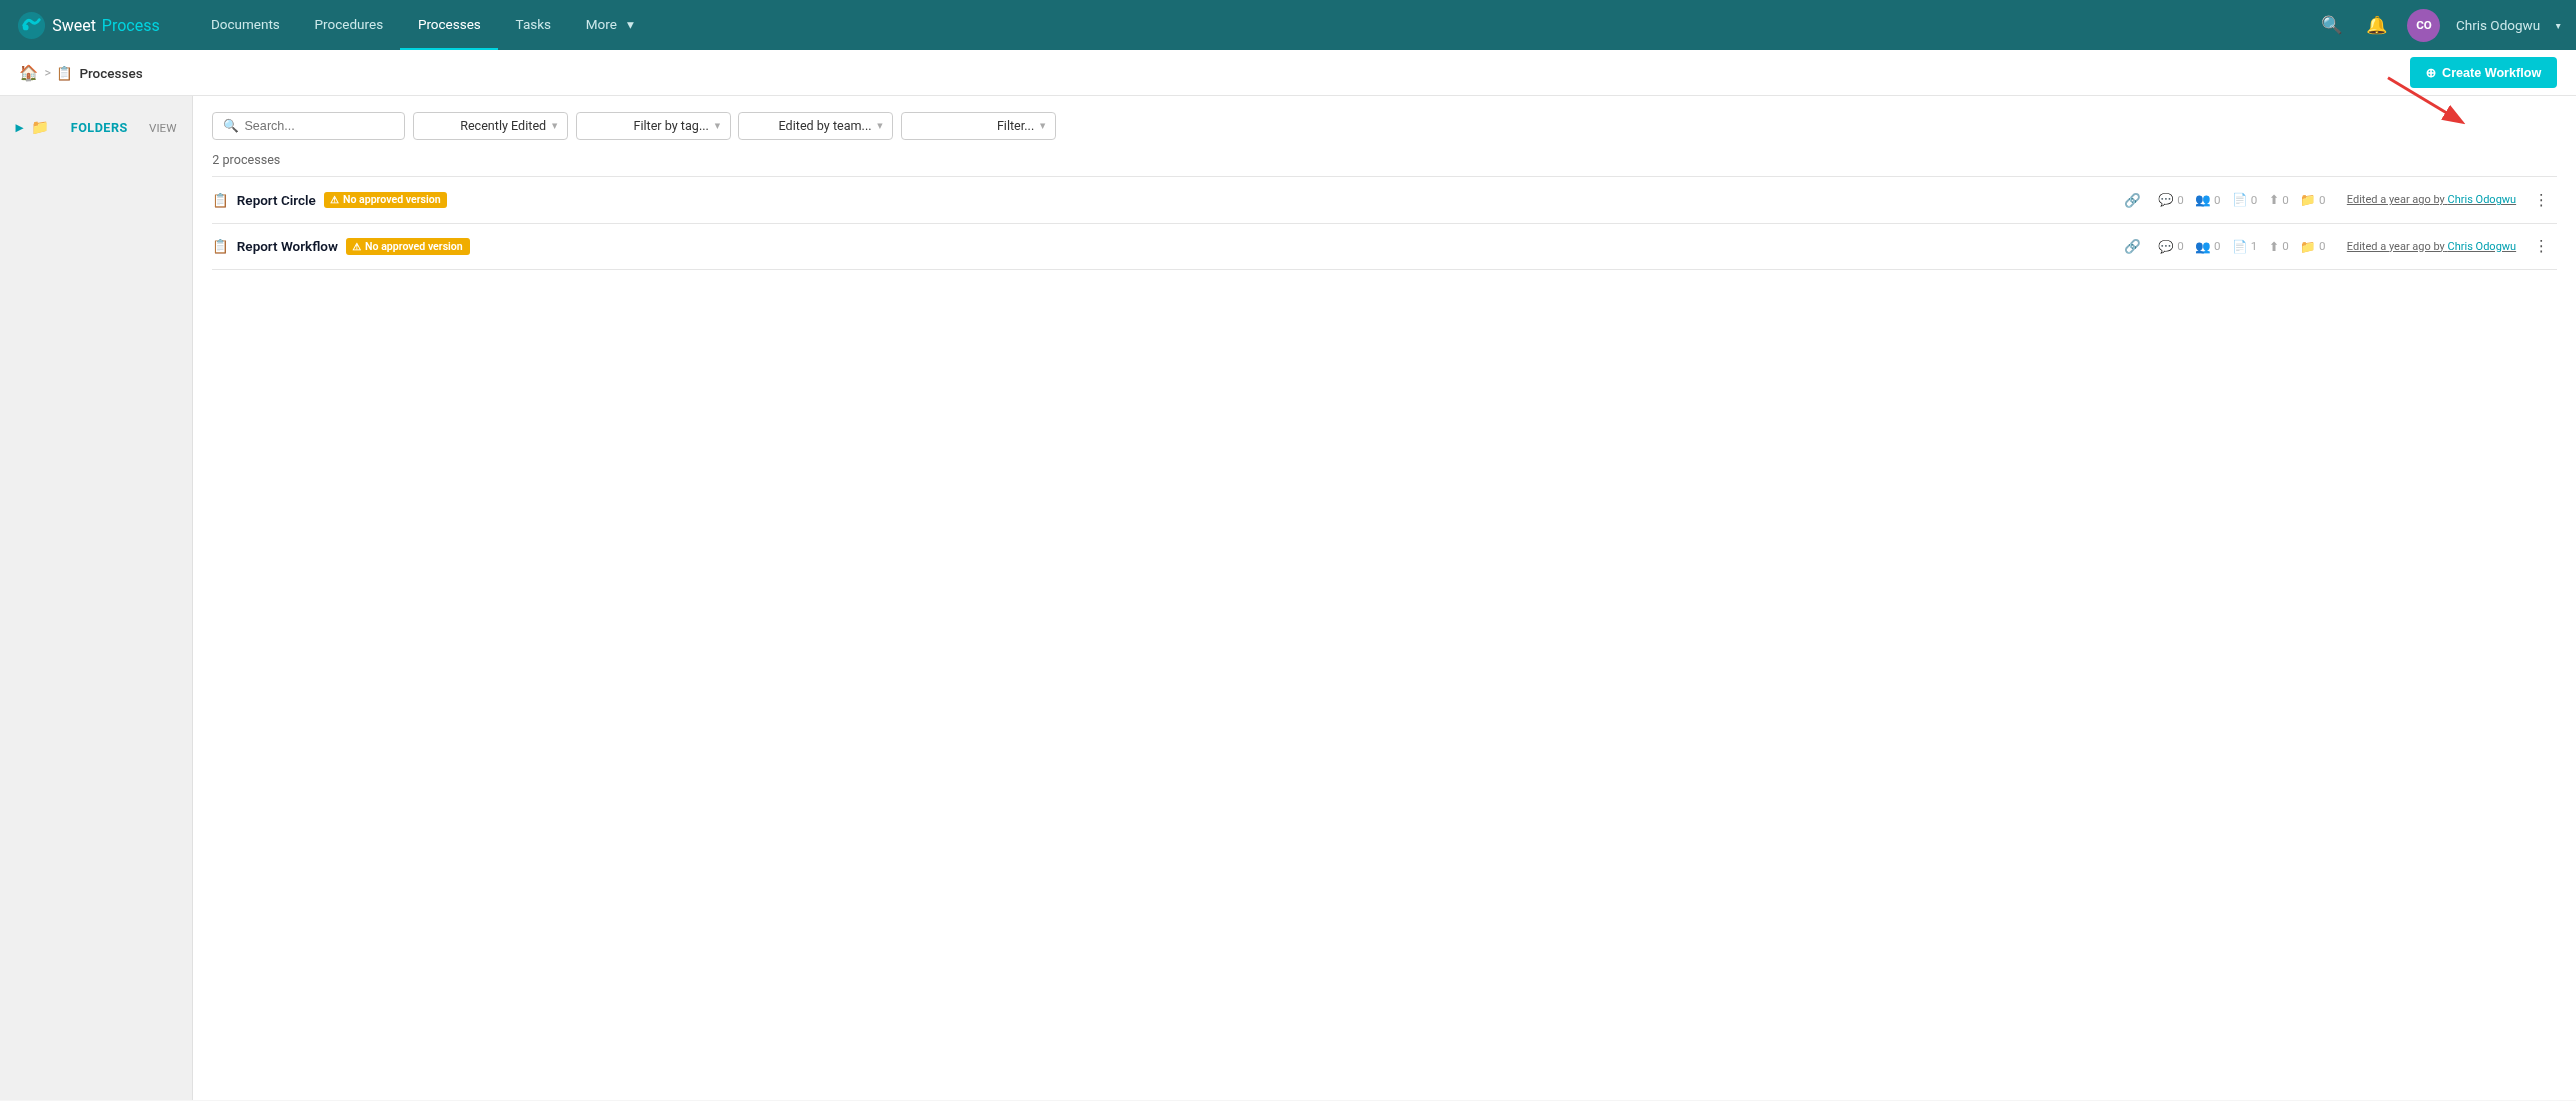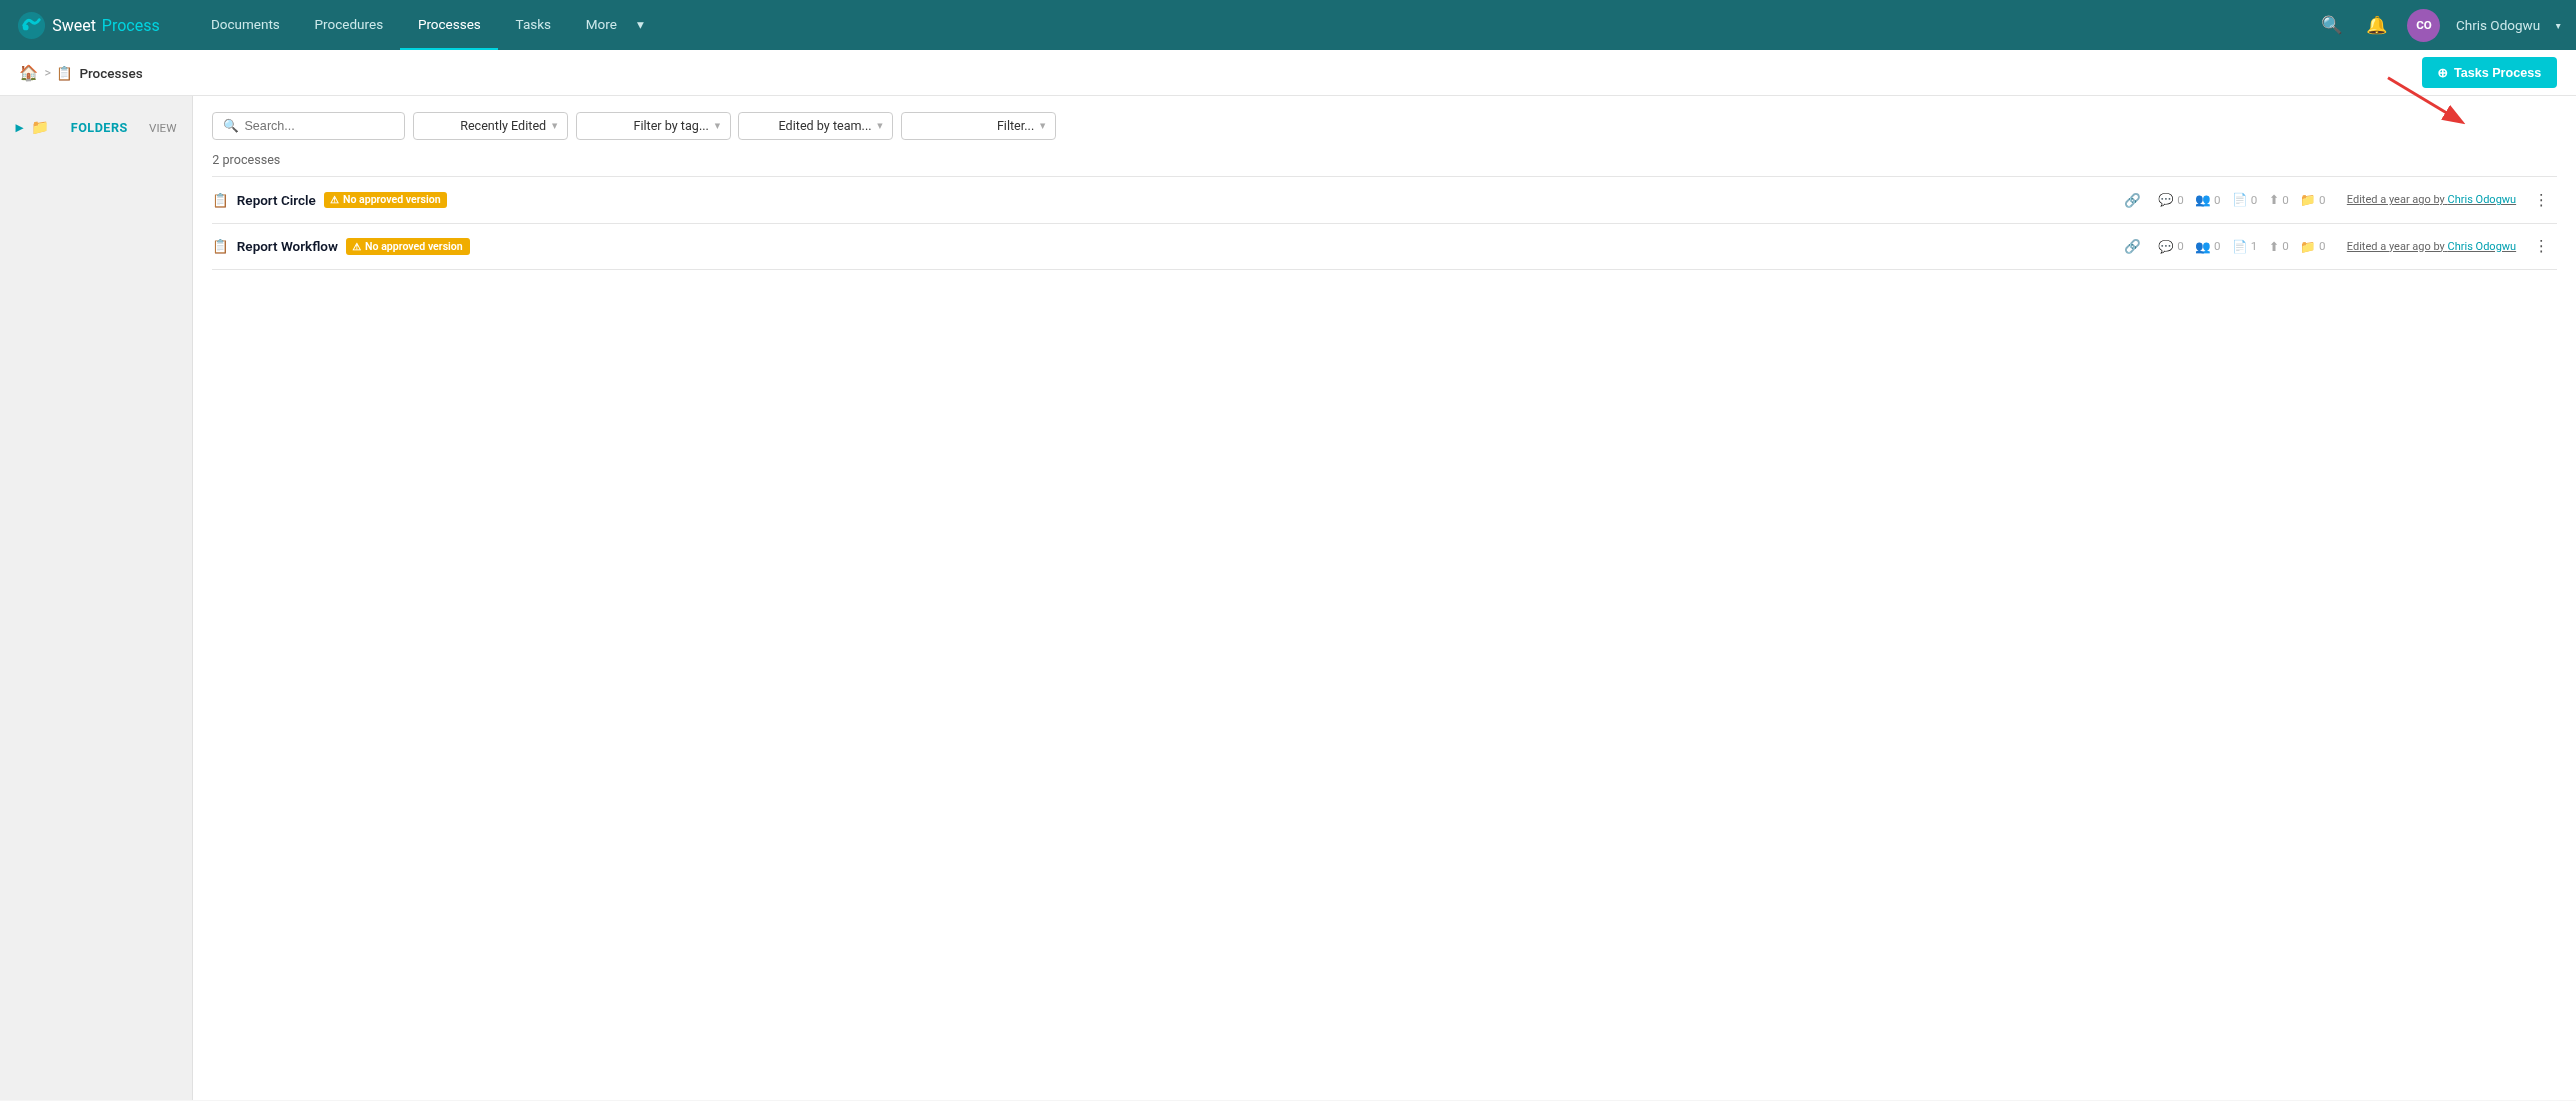--- a/index.html
+++ b/index.html
@@ -46,21 +46,21 @@
       border-bottom: 2.9px solid transparent;
       transition: color 0.2s;
     }
     .nav-link.active {
       color: #fff;
       border-bottom: 2.9px solid #00d4e0;
     }
     .nav-link-more {
       display: flex;
       align-items: center;
-      gap: 20px;
+      gap: 10px;
       text-align: right;
     }
 
     .nav-right {
       display: flex;
       align-items: center;
       gap: 15.5px;
       margin-left: auto;
     }
     .nav-icon-btn {
@@ -342,21 +342,21 @@
 
 <div class="breadcrumb-bar">
   <div class="breadcrumb">
     <span class="breadcrumb-home">🏠</span>
     <span class="breadcrumb-sep">&gt;</span>
     <span class="breadcrumb-icon">📋</span>
     <span class="breadcrumb-current">Processes</span>
   </div>
   <button class="create-process-btn">
     <span>⊕</span>
-    <span>Tasks Process</span>
+    <span>Create Workflow</span>
   </button>
 </div>
 
 <div class="main-layout">
 
   <aside class="sidebar">
     <div class="sidebar-folders">
       <span class="sidebar-chevron">▶</span>
       <span class="sidebar-folder-icon">📁</span>
       <span class="sidebar-label">FOLDERS</span>

